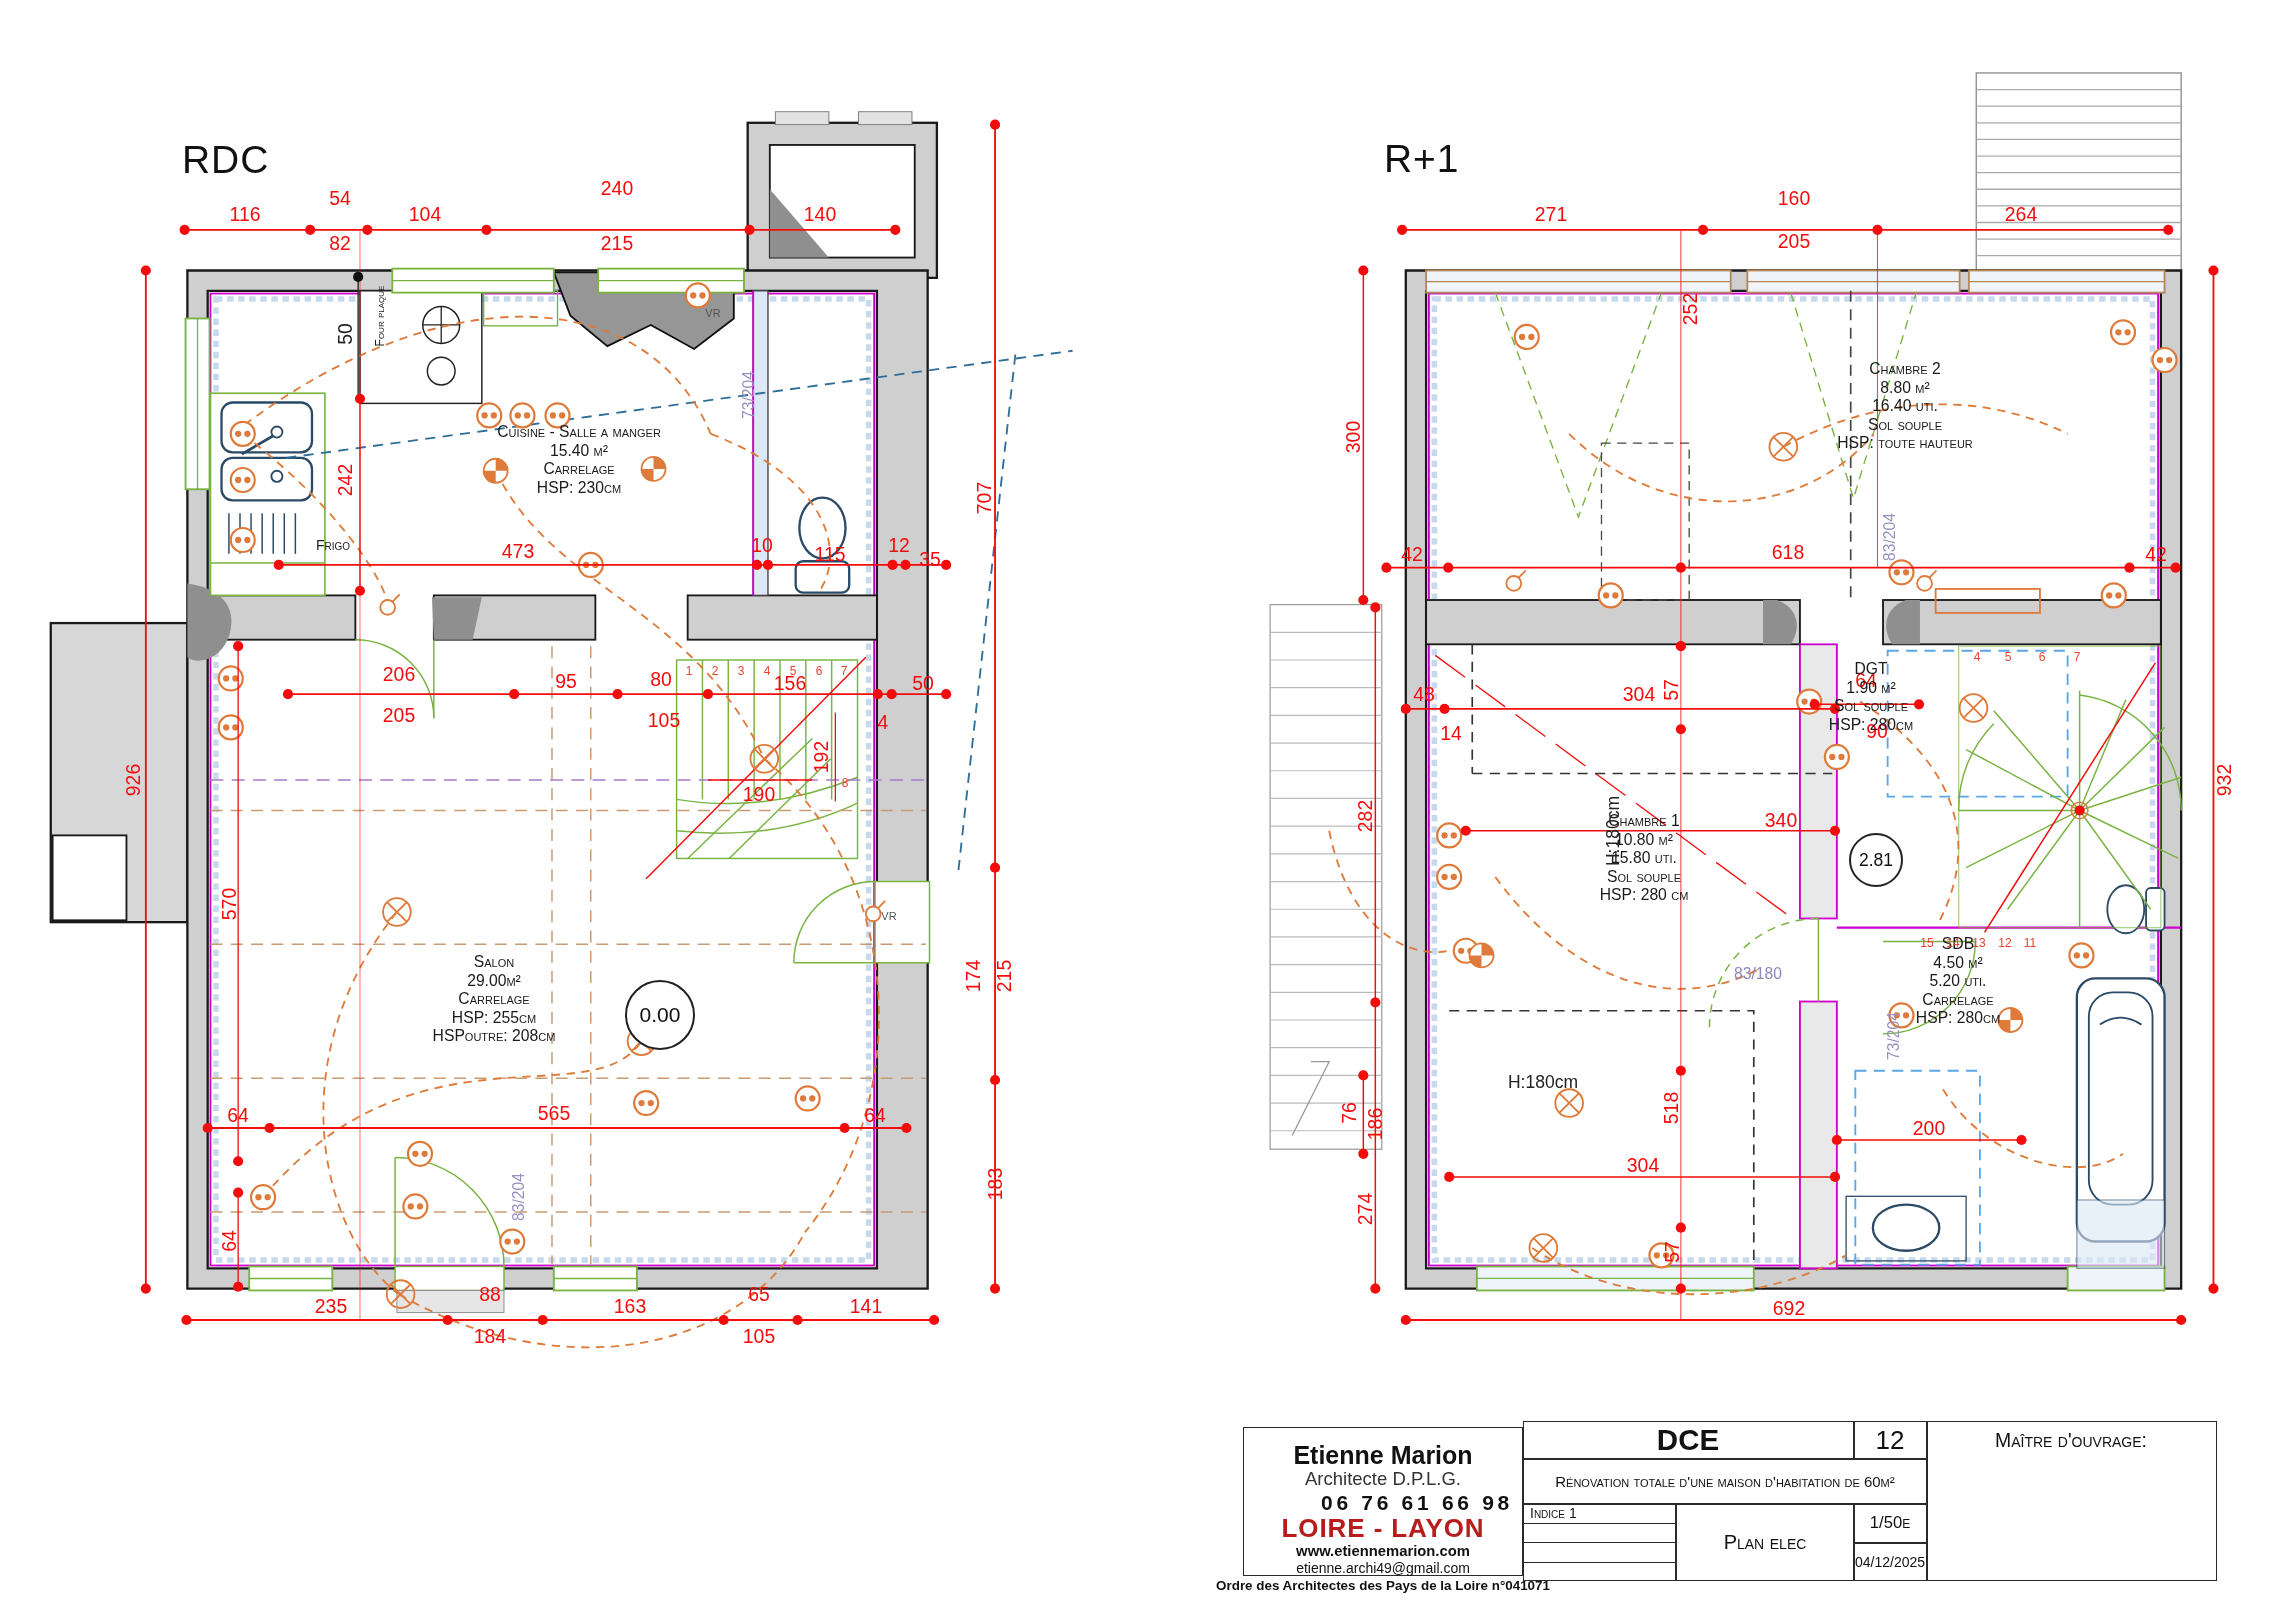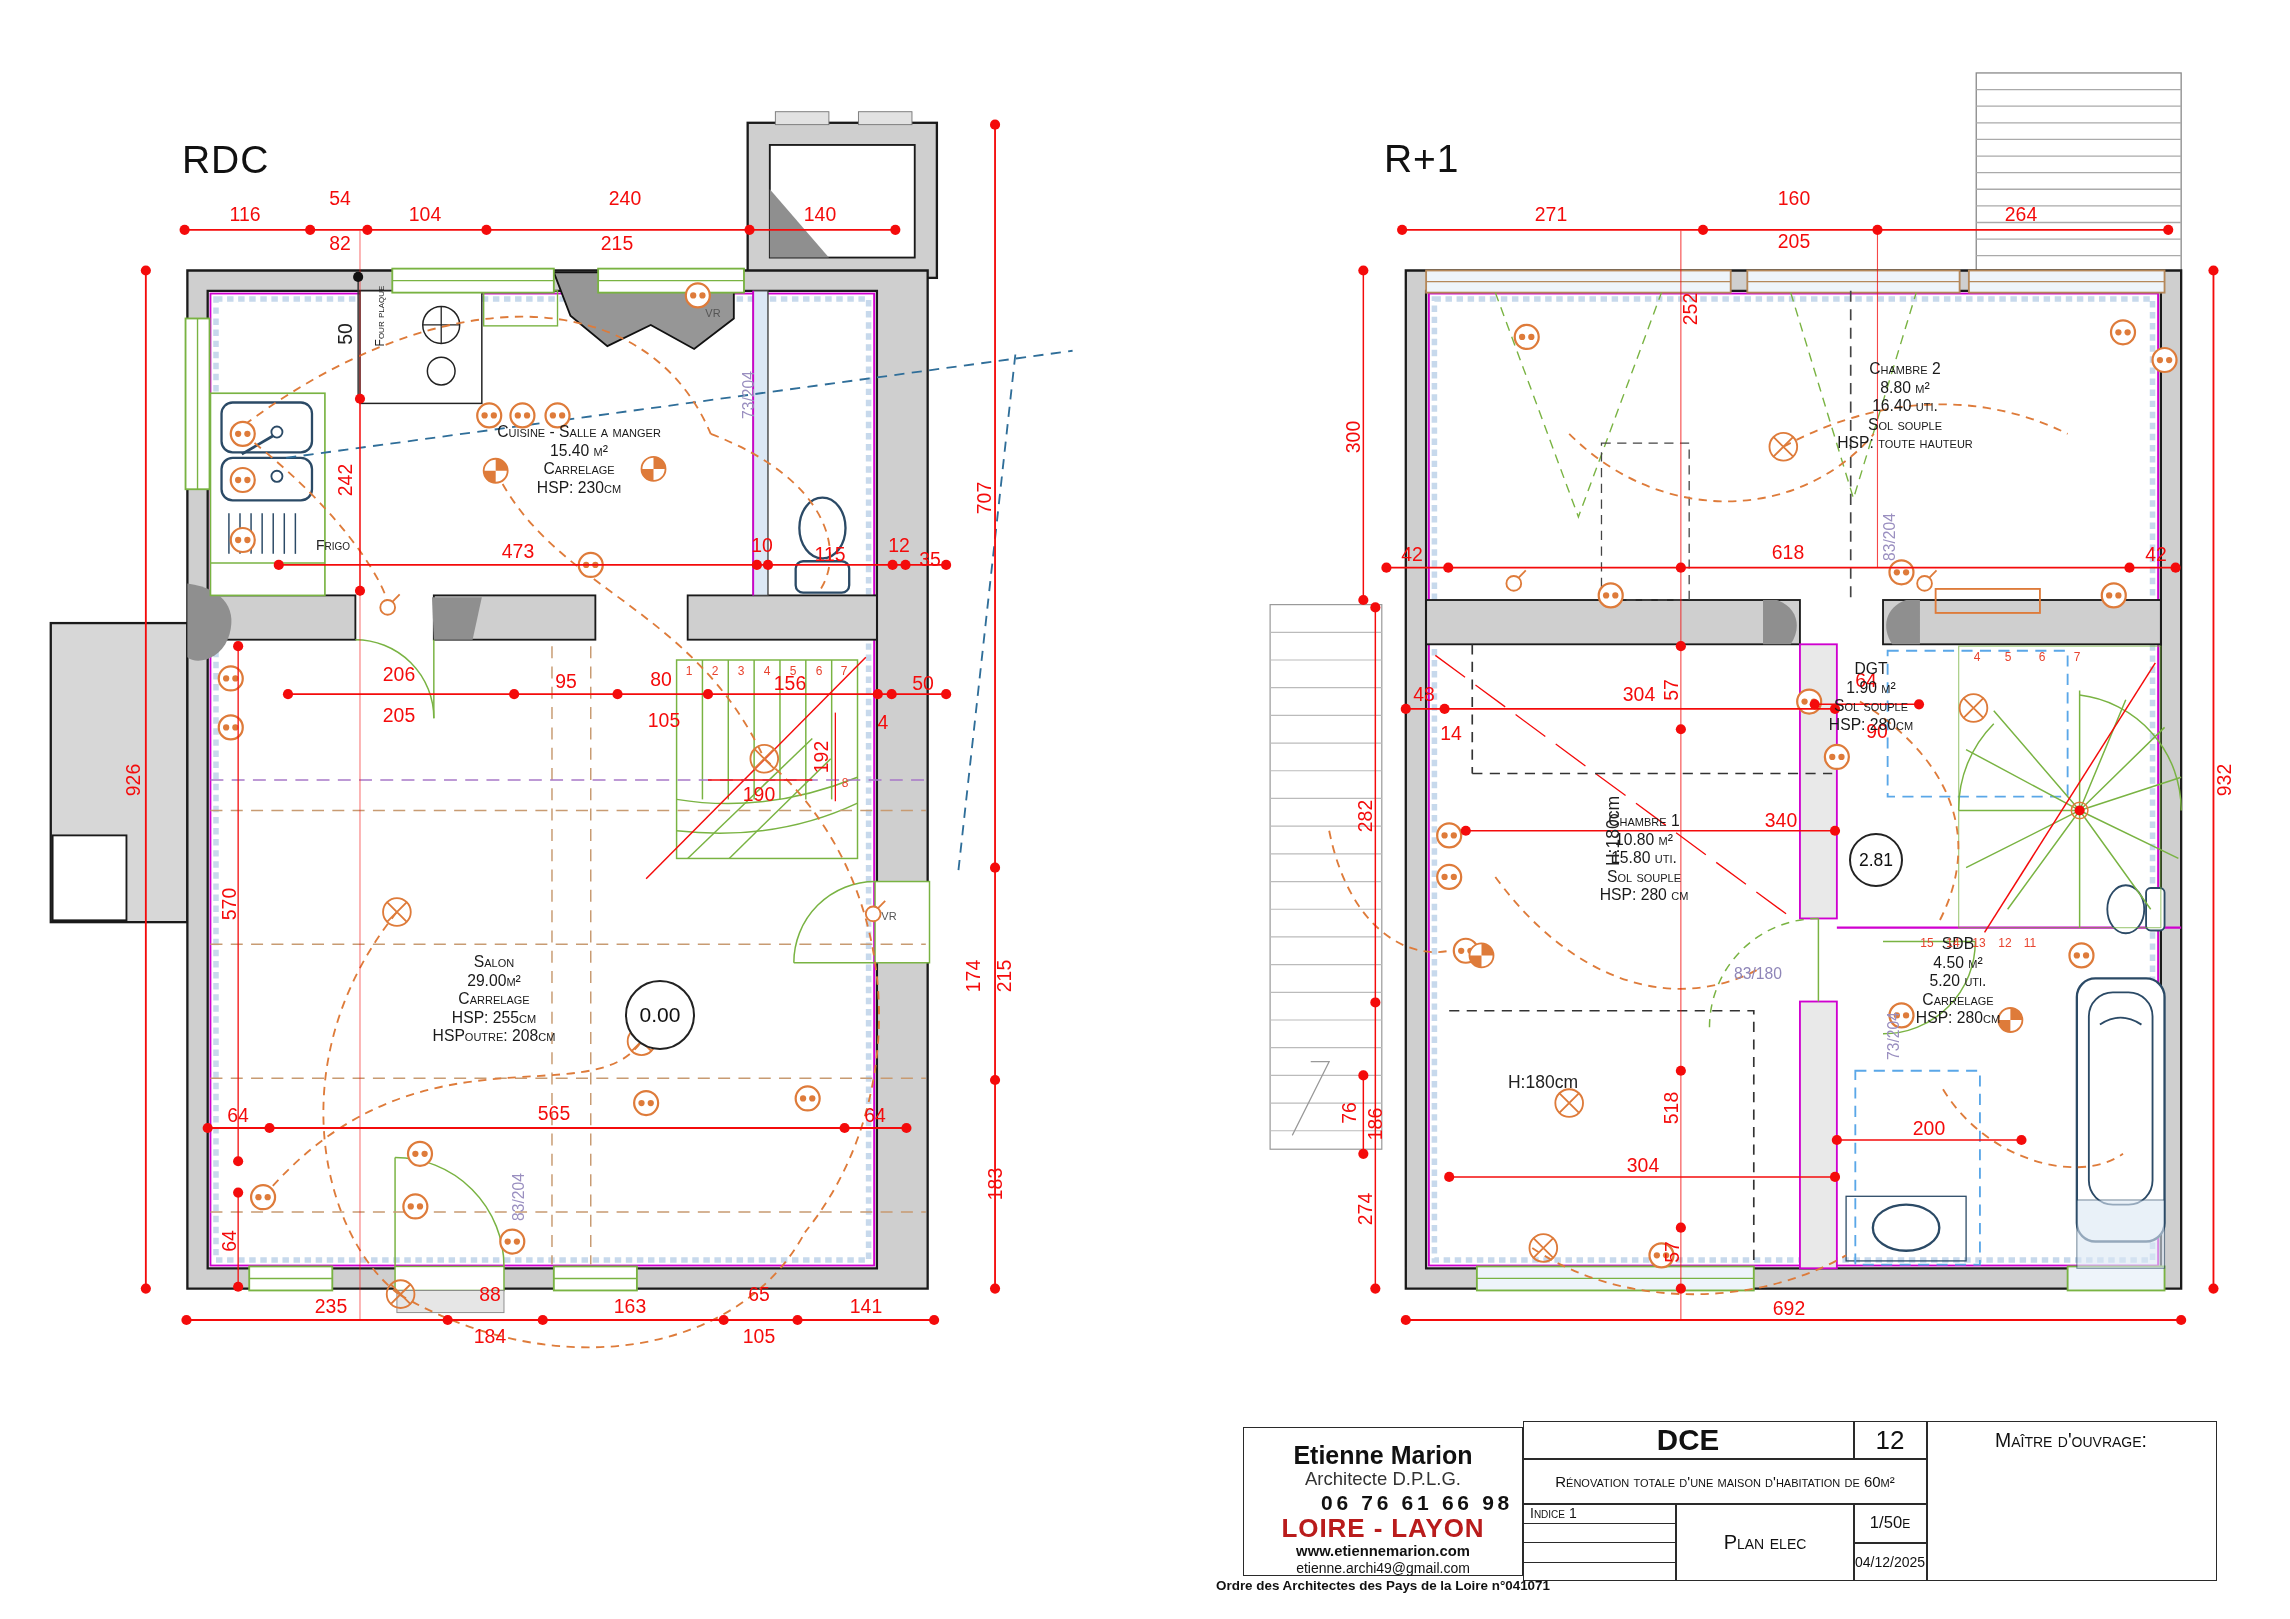--- a/index.html
+++ b/index.html
@@ -480,21 +480,21 @@
     </g>
   </g>
 </svg>
 
 <div class="plantitle" style="left:182px;top:138px;">RDC</div>
 
 <div class="d" style="left:245px;top:214px;">116</div>
 <div class="d" style="left:340px;top:198px;">54</div>
 <div class="d" style="left:340px;top:243px;">82</div>
 <div class="d" style="left:425px;top:214px;">104</div>
-<div class="d" style="left:617px;top:198px;margin-left:8px;">240</div>
+<div class="d" style="left:617px;top:188px;">240</div>
 <div class="d" style="left:617px;top:243px;">215</div>
 <div class="d" style="left:820px;top:214px;">140</div>
 
 <div class="d" style="left:518px;top:551px;">473</div>
 <div class="d" style="left:762px;top:545px;">10</div>
 <div class="d" style="left:830px;top:554px;">115</div>
 <div class="d" style="left:899px;top:545px;">12</div>
 <div class="d" style="left:930px;top:559px;">35</div>
 
 <div class="d" style="left:399px;top:674px;">206</div>

